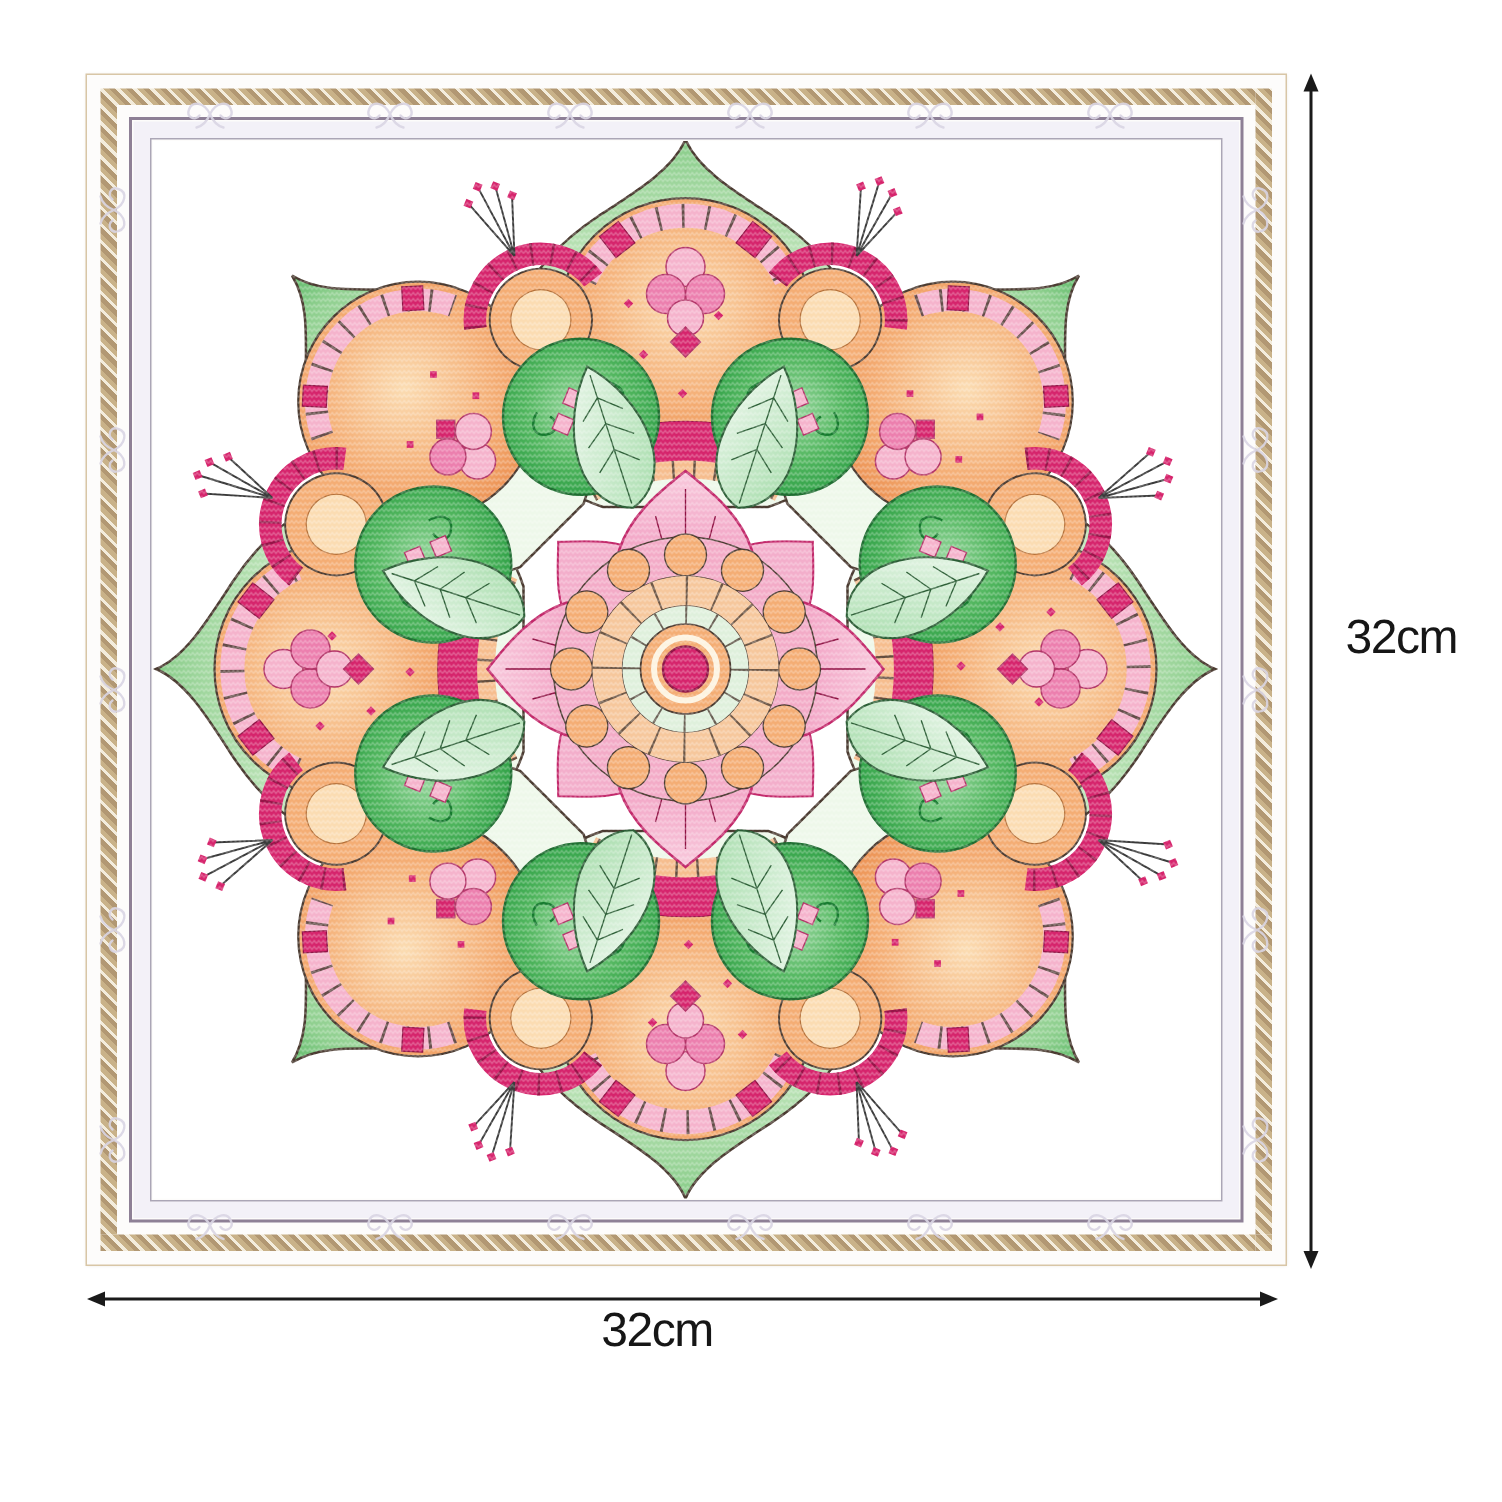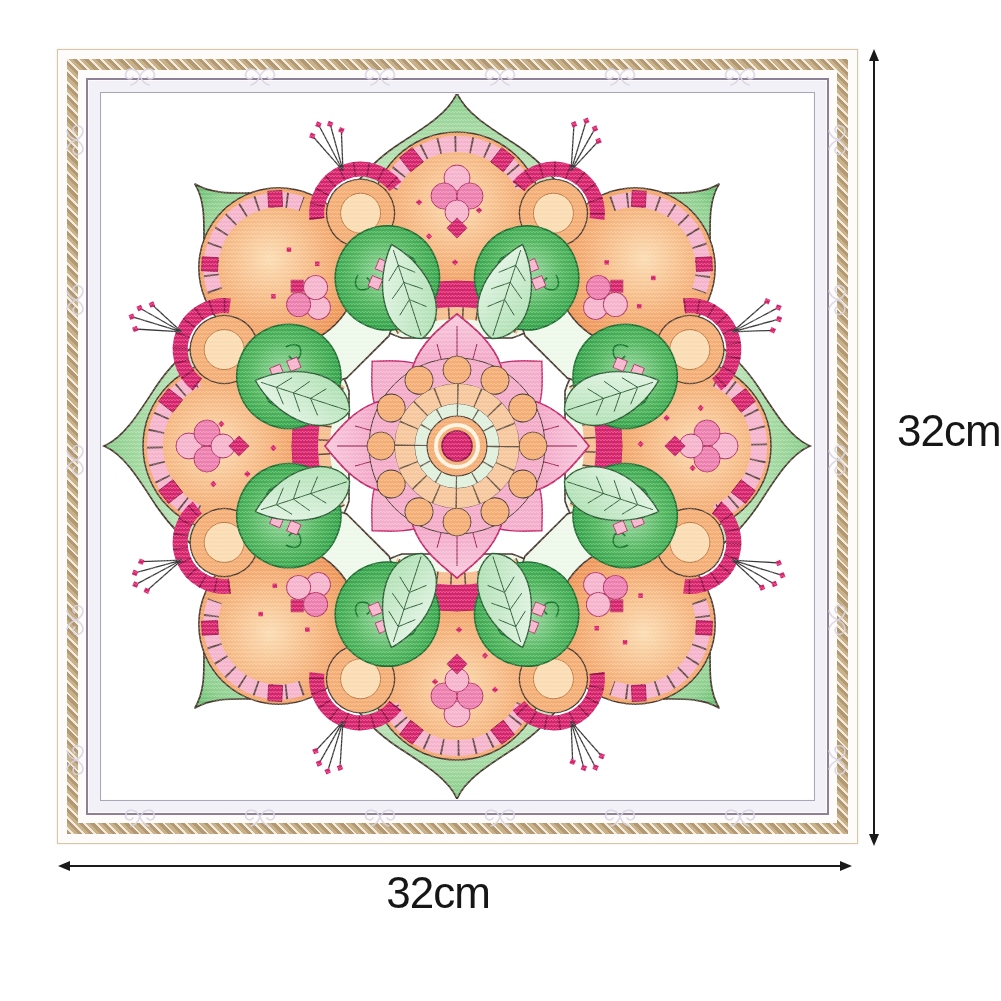--- a/index.html
+++ b/index.html
@@ -22,21 +22,21 @@
   .fl.rot{transform:rotate(90deg);}
   
   .dim-line{position:absolute;background:var(--arrow);}
   .v-line{left:873px;top:60px;width:2px;height:775px;}
   .h-line{left:70px;top:865px;width:770px;height:2px;}
   .ah{position:absolute;width:0;height:0;border-style:solid;border-color:transparent;}
   .ah.up{left:869px;top:49px;border-width:0 5px 12px 5px;border-bottom-color:var(--arrow);}
   .ah.down{left:869px;top:834px;border-width:12px 5px 0 5px;border-top-color:var(--arrow);}
   .ah.left{left:58px;top:861px;border-width:5px 12px 5px 0;border-right-color:var(--arrow);}
   .ah.right{left:840px;top:861px;border-width:5px 0 5px 12px;border-left-color:var(--arrow);}
-  .dim-label{position:absolute;color:var(--label);font-size:44px;letter-spacing:-1px;
+  .dim-label{position:absolute;color:var(--label);font-size:32px;letter-spacing:-1px;
              font-family:"Liberation Sans", sans-serif;}
   .dim-label.bottom{left:338px;top:868px;width:200px;text-align:center;}
   .dim-label.right{left:897px;top:406px;}
   
   .st-out{stroke:var(--outline);}
   .gs-p1{stop-color:var(--green-light);} .gs-p2{stop-color:#cdeac6;}
   .gs-p3{stop-color:var(--green-mid);}  .gs-p4{stop-color:var(--green);}
   .gs-o1{stop-color:var(--orange-light);} .gs-o2{stop-color:var(--orange);} .gs-o3{stop-color:var(--orange-deep);}
   .gs-g1{stop-color:#9ad8a0;} .gs-g2{stop-color:#51b65e;} .gs-g3{stop-color:var(--green-deep);}
   .gs-k1{stop-color:#f8c9dc;} .gs-k2{stop-color:var(--pink);}

